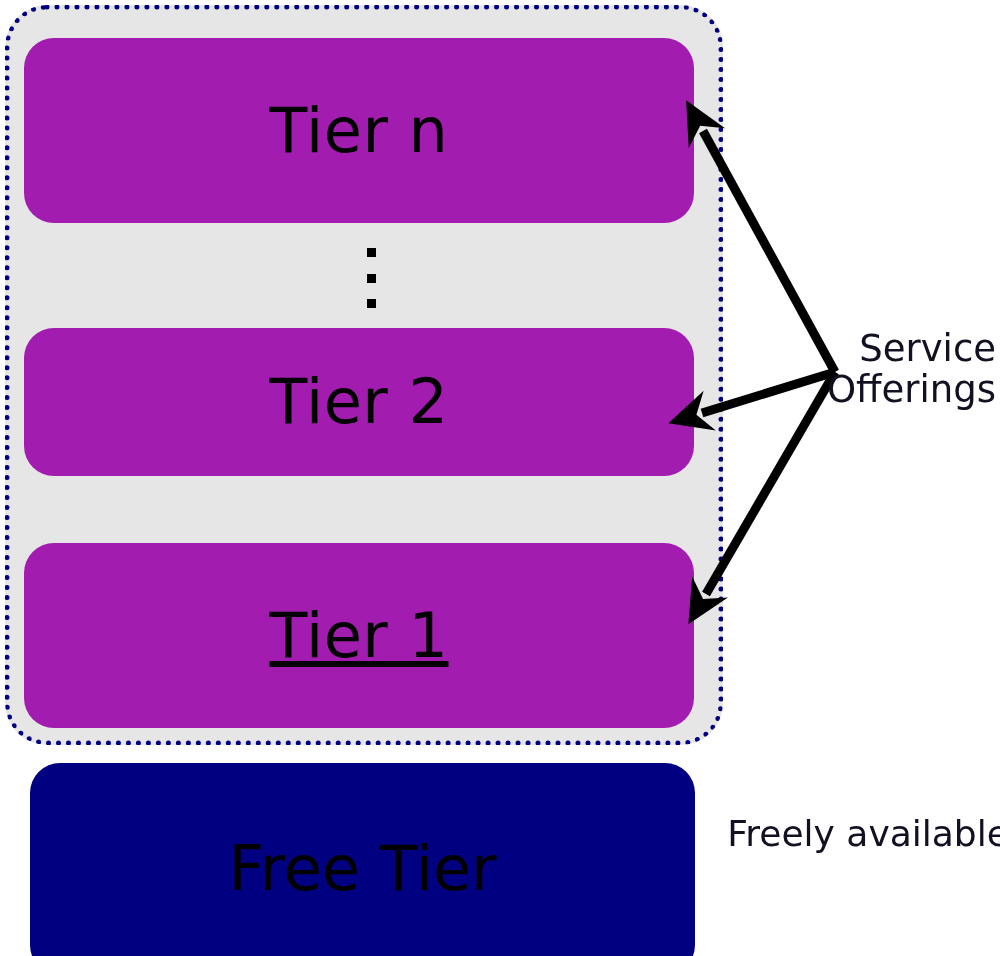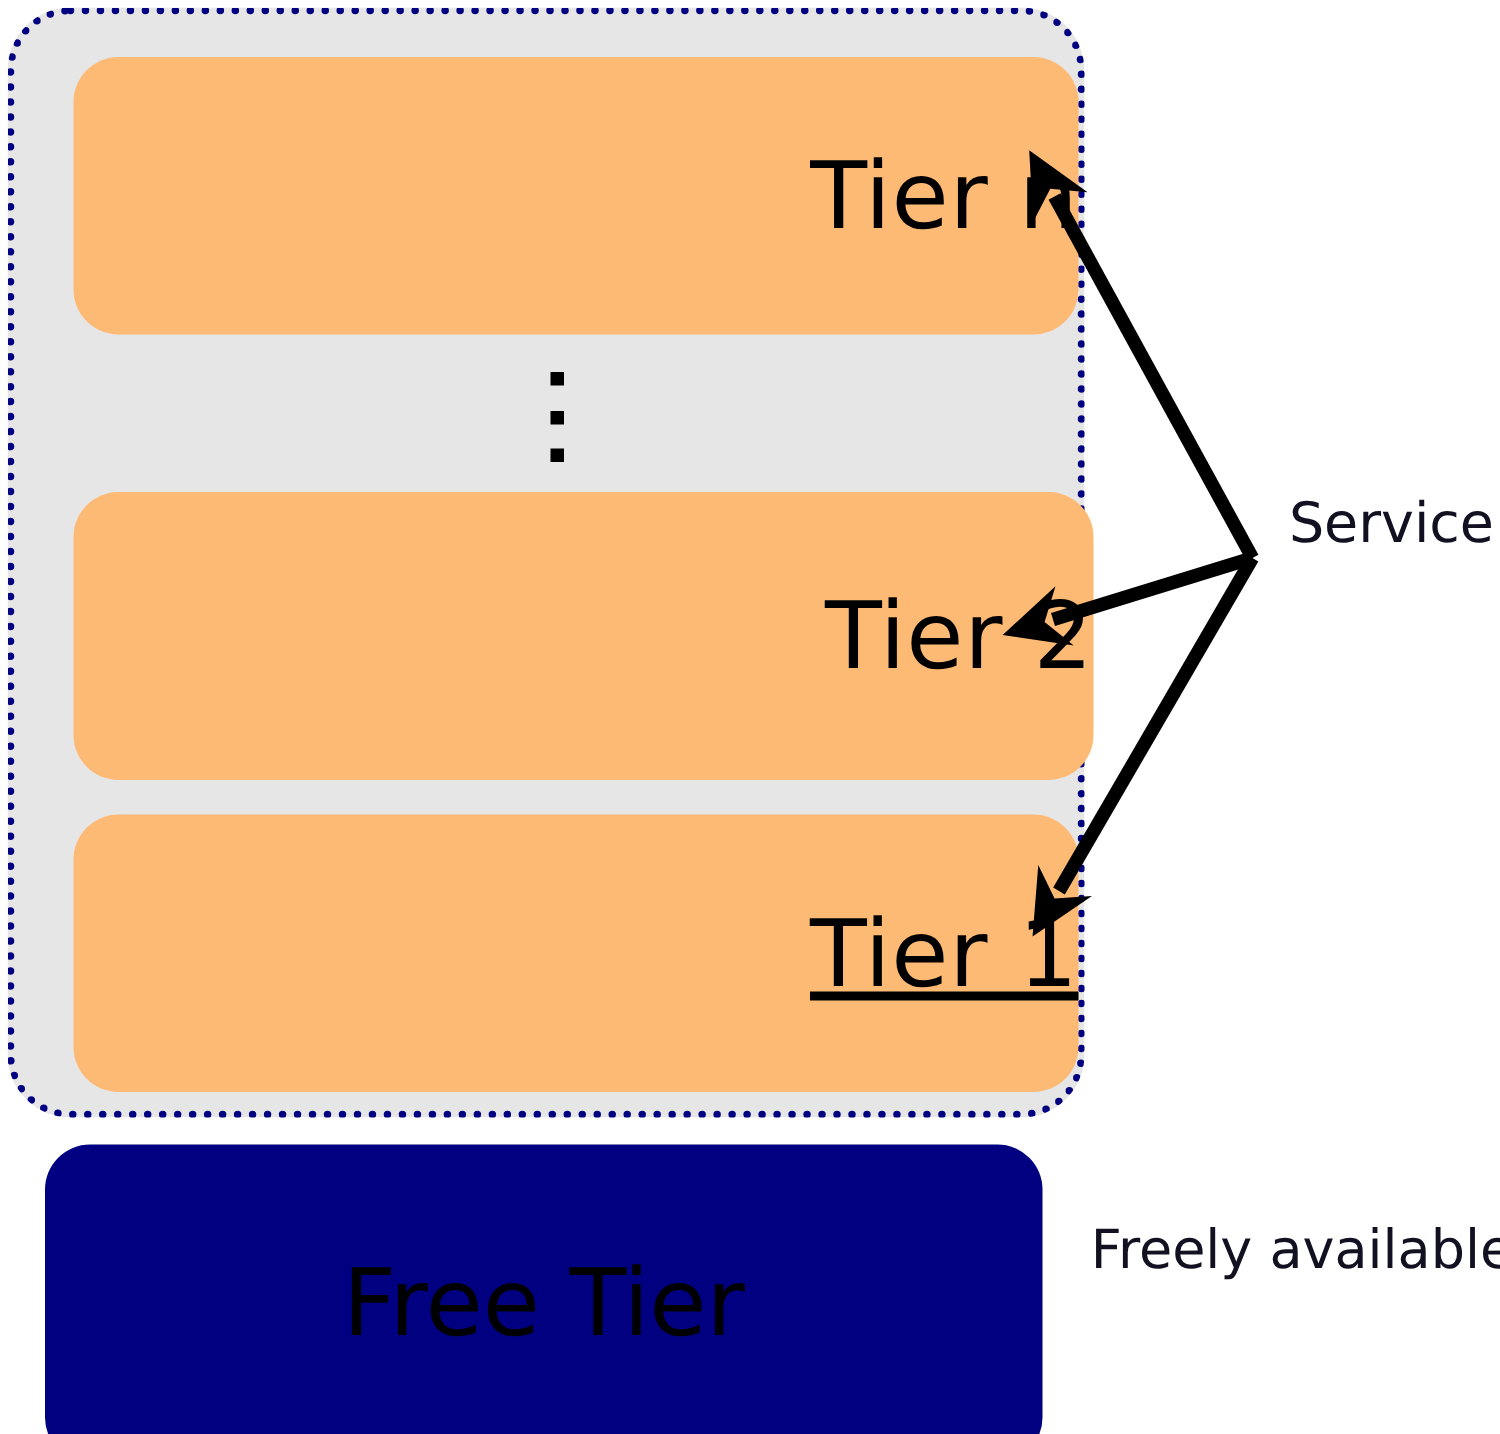--- a/index.html
+++ b/index.html
@@ -25,38 +25,38 @@
     height: 740px;
     box-sizing: border-box;
     background: #e6e6e6;
     border: 5px dotted #000080;
     border-radius: 42px;
   }
 
   
   .tier-box {
     position: absolute;
-    left: 39px;
+    left: 14px;
     width: 670px;
-    background: #fdba74;
+    background: #a21caf;
     border-radius: 30px;
     display: flex;
     align-items: center;
-    justify-content: flex-end;
+    justify-content: center;
   }
   .tier-box .tier-label {
     font-size: 62px;
     color: #000000;
     line-height: 1;
     letter-spacing: 0.5px;
     white-space: nowrap;
   }
 
   #tier-n-box { top: 28px;  height: 185px; }
-  #tier-2-box { top: 318px; height: 192px; padding-left: 10px; }
+  #tier-2-box { top: 318px; height: 148px; }
   #tier-1-box { top: 533px; height: 185px; text-decoration: underline; }
 
   
   .ellipsis {
     position: absolute;
     left: 355px;
     top: 238px;
     width: 12px;
     height: 60px;
     display: flex;
@@ -165,19 +165,20 @@
 
     <path d="M 835,372 L 703,131" stroke="#000000" stroke-width="9" fill="none" marker-end="url(#arrowhead)"></path>
 
     <path d="M 835,372 L 702,413" stroke="#000000" stroke-width="9" fill="none" marker-end="url(#arrowhead)"></path>
 
     <path d="M 835,372 L 706,594" stroke="#000000" stroke-width="9" fill="none" marker-end="url(#arrowhead)"></path>
   </svg>
 
   <div class="service-offerings-label">
     <span class="line">Service</span>
+    <span class="line">Offerings</span>
   </div>
 
   <div class="free-note-label">
     <span class="line">Freely available</span>
   </div>
 
 </div>
 
 </body></html>

